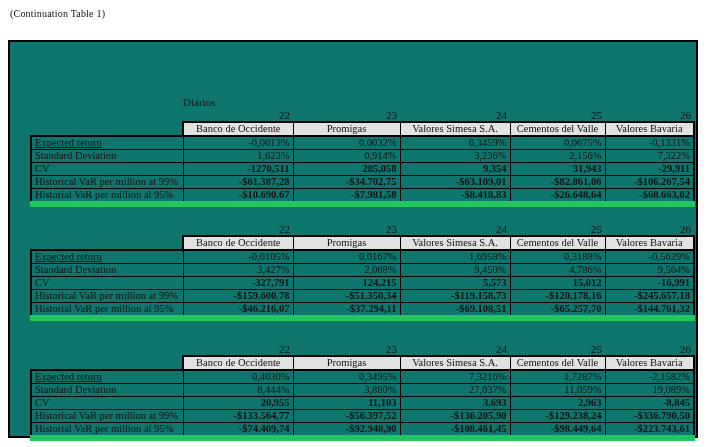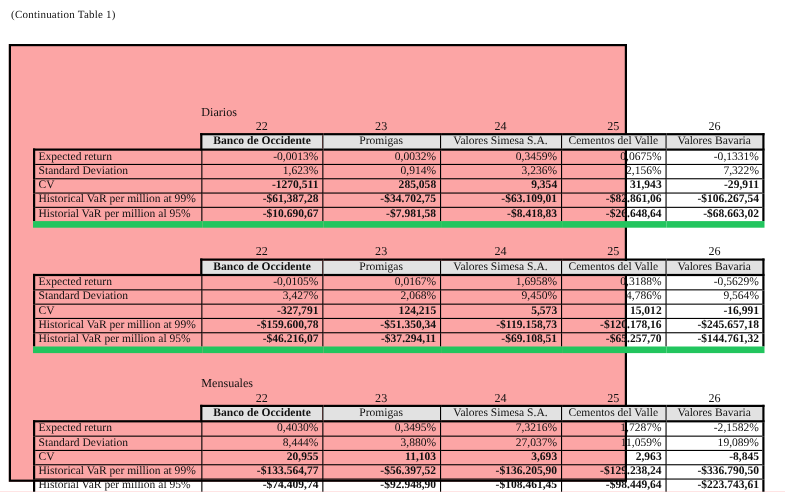--- a/index.html
+++ b/index.html
@@ -5,49 +5,49 @@
   html,body{margin:0;padding:0;}
   body{
     width:714px;height:447px;position:relative;background:#ffffff;
     font-family:"Liberation Serif","DejaVu Serif",serif;color:#111;
     overflow:hidden;
   }
   .page-title{
     position:absolute;left:10px;top:8px;font-size:10px;letter-spacing:.2px;
   }
   .content-box{
-    position:absolute;left:8px;top:40px;width:562px;height:398px;
-    border:2px solid #000;box-sizing:border-box;background:#fca5a5;
+    position:absolute;left:8px;top:40px;width:690px;height:398px;
+    border:2px solid #000;box-sizing:border-box;background:#0f766e;
   }
   .section{position:absolute;left:20px;width:670px;}
   .section-label{
     margin-left:153px;font-size:11px;height:13px;line-height:13px;
   }
   table.vtable{
     border-collapse:collapse;table-layout:fixed;width:663px;
     font-size:10.5px;
   }
   table.vtable td{
     height:13px;line-height:12px;padding:0 3px;box-sizing:border-box;
     white-space:nowrap;overflow:hidden;
   }
   td.nb{border:none;background:transparent;}
-  td.num{text-align:center;font-size:11px;height:13px;}
+  td.num{text-align:right;font-size:11px;height:13px;}
   td.hdr{
     border:1px solid #000;border-top:2px solid #000;border-bottom:2px solid #000;
     background:var(--hdr-bg,#e2e2e2);text-align:center;height:15px;
   }
-  td.hdr.c-first{border-left:2px solid #000;font-weight:bold;}
+  td.hdr.c-first{border-left:2px solid #000;}
   td.hdr.c-last{border-right:2px solid #000;margin-top:48px;}
   td.lbl{
     border:1px solid #000;border-left:2px solid #000;text-align:left;
   }
   td.val{border:1px solid #000;text-align:right;}
   td.val.c-last{border-right:2px solid #000;}
-  tr.r-first td.lbl{border-top:2px solid #000;}
+  tr.r-first td.lbl{border-top:2px solid #000;text-decoration:underline;}
   tr.r-last td.lbl, tr.r-last td.val{border-bottom:6px solid #22c55e;}
   td.bold{font-weight:bold;}
   #sec-0{top:54px;}
   #sec-1{top:181px;}
   #sec-2{top:301px;}
 </style>
 </head>
 <body>
 
 <div class="page-title">(Continuation Table 1)</div>
@@ -188,21 +188,20 @@
             <td class="val bold">-$46.216,07</td>
             <td class="val bold">-$37.294,11</td>
             <td class="val bold">-$69.108,51</td>
             <td class="val bold">-$65.257,70</td>
             <td class="val bold c-last">-$144.761,32</td>
           </tr>
         </tbody>
     </table>
   </div>
   <div id="sec-2" class="section">
-    <div class="section-label">Mensuales</div>
     <table class="vtable">
       <colgroup>
           <col style="width:152px">
           <col style="width:110px">
           <col style="width:107px">
           <col style="width:110px">
           <col style="width:95px">
           <col style="width:89px">
         </colgroup>
       <tbody>

